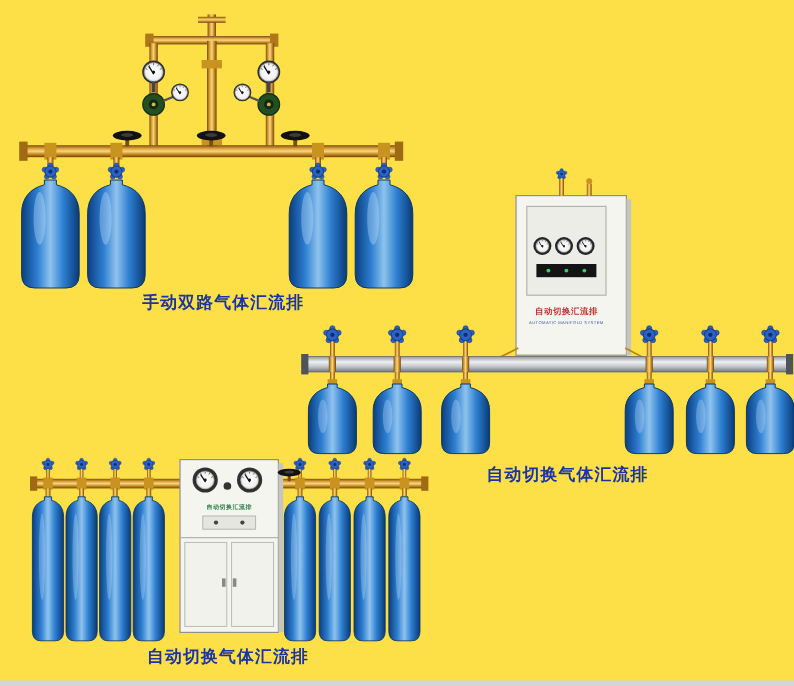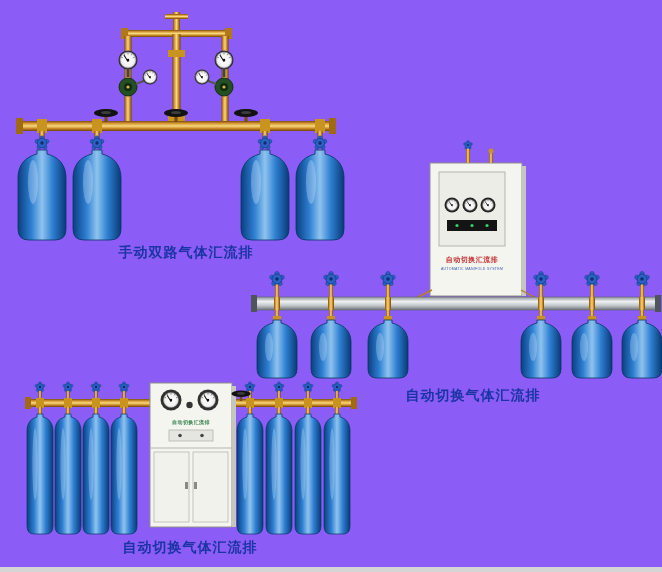--- a/index.html
+++ b/index.html
@@ -1,17 +1,17 @@
 <!DOCTYPE html>
 <html><head>
 <meta charset="utf-8">
 <style>
   html,body{margin:0;padding:0;background:#fff;}
   #canvas{
-    position:relative;width:662px;height:572px;background:#8b5cf6;overflow:hidden;
+    position:relative;width:662px;height:572px;background:#fde047;overflow:hidden;
     font-family:"Liberation Sans",sans-serif;
   }
   svg text{font-family:"Liberation Sans",sans-serif;}
   .caption{font-size:14px;font-weight:bold;fill:#1a35a3;letter-spacing:1px;}
   .cab-title-red{font-size:7px;font-weight:bold;fill:#c23030;letter-spacing:0.5px;}
   .cab-sub{font-size:3.5px;fill:#3a5bb0;letter-spacing:0.3px;}
   .cab-label-green{font-size:5px;font-weight:bold;fill:#2e7d46;letter-spacing:0.4px;}
 </style>
 </head>
 <body>

